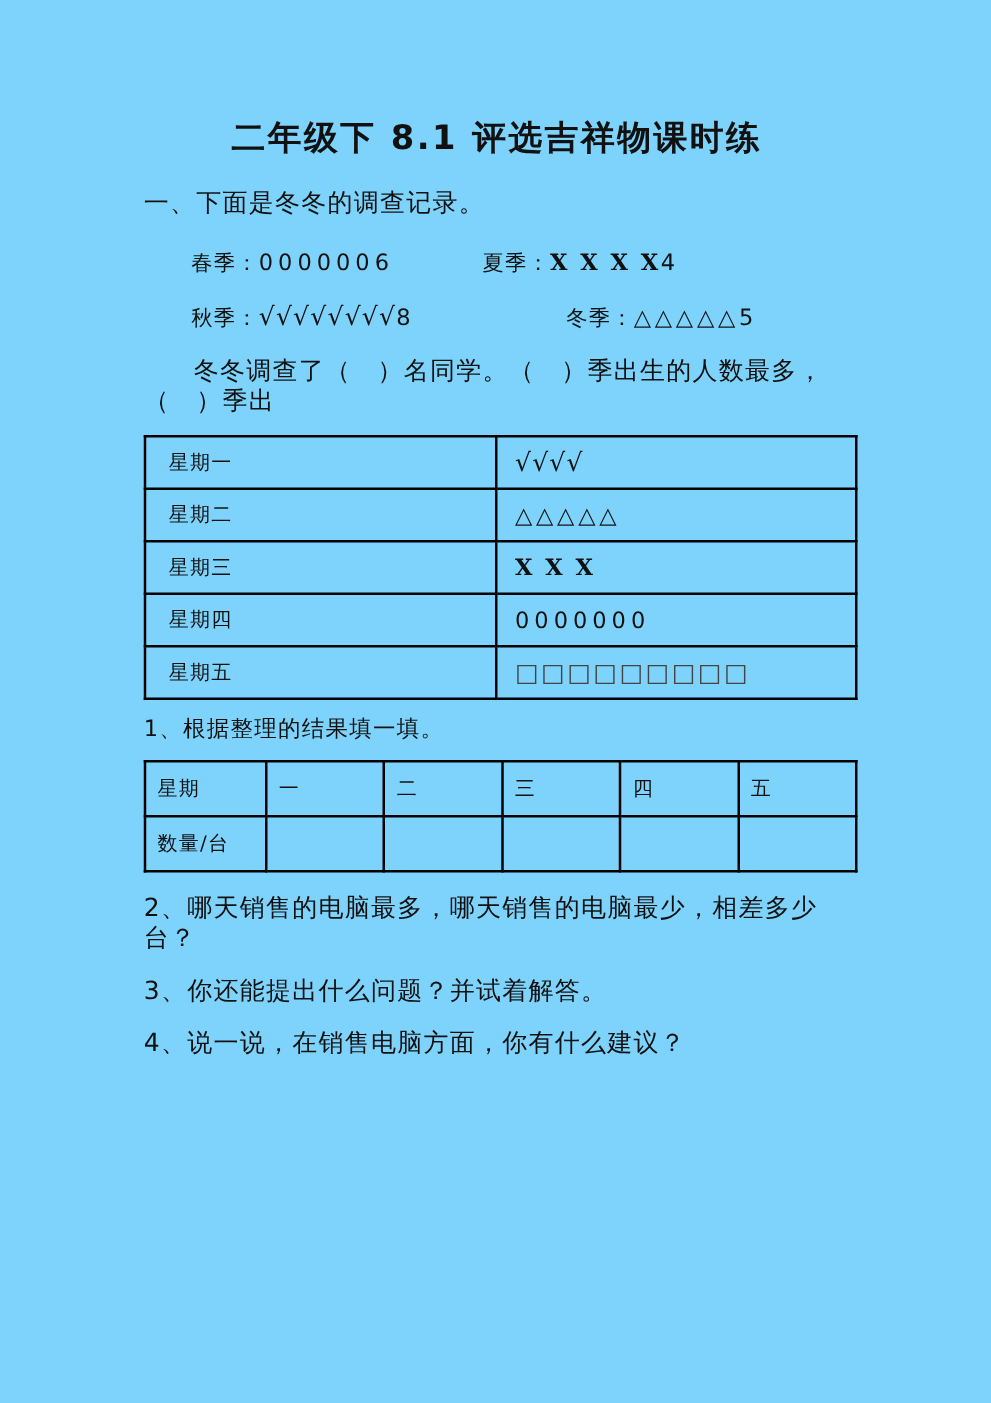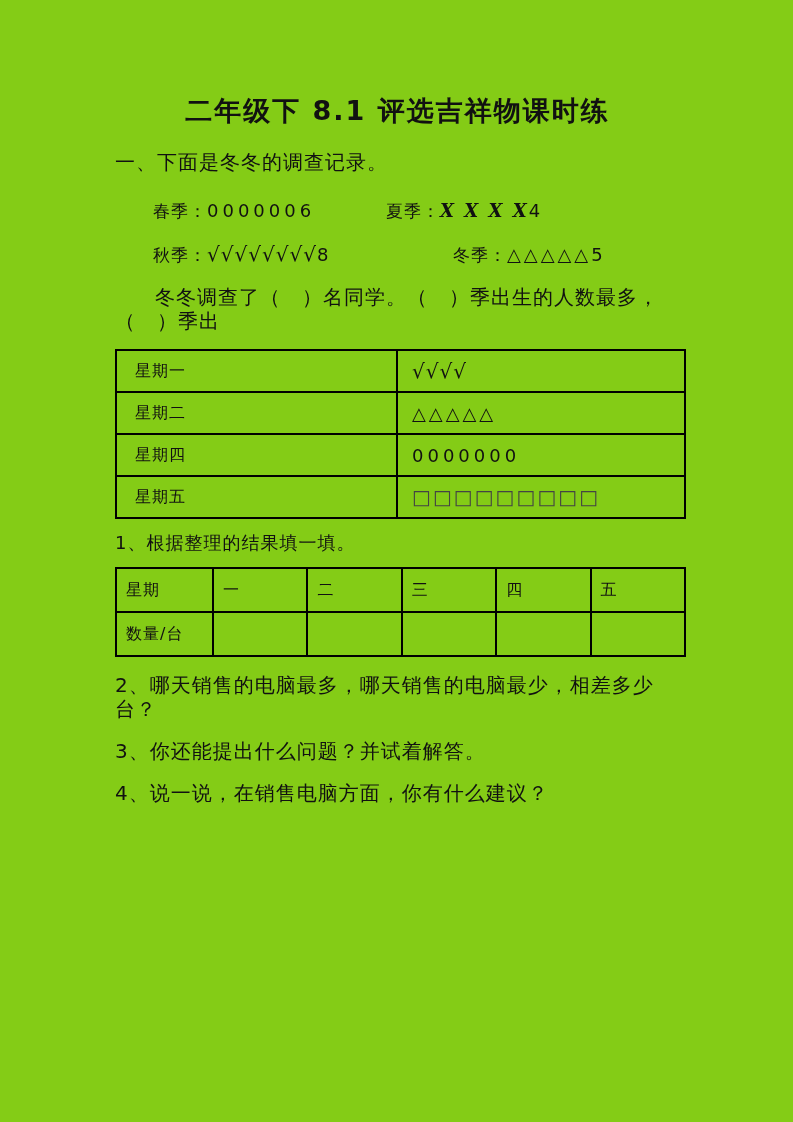--- a/index.html
+++ b/index.html
@@ -7,21 +7,21 @@
   body {
     width: 793px; height: 1122px;
     font-family: "DejaVu Sans", sans-serif;
     color: #111111;
     overflow: hidden;
   }
   .page {
     position: relative;
     width: 793px; height: 1122px;
     padding: 92px 113px 0 115px;
-    background: #84cc16;
+    background: #7dd3fc;
   }
   .title {
     text-align: center;
     font-size: 27px;
     font-weight: bold;
     line-height: 38px;
     margin-bottom: 20px;
     letter-spacing: 2px;
   }
   .line {
@@ -32,21 +32,21 @@
   .sec-head { margin-bottom: 24px; }
   .records { margin-left: 38px; }
   .rec-line { margin-bottom: 16px; line-height: 26px; }
   .rec { display: inline-block; white-space: nowrap; }
   .rec .season { font-size: 17px; letter-spacing: 1px; }
   .rec .count { font-size: 18px; }
   .w1 { min-width: 233px; }
   .w2 { min-width: 300px; }
   .marks { white-space: nowrap; }
   .marks-zero   { font-size: 18px; letter-spacing: 4px; }
-  .marks-x      { font-family: "DejaVu Serif", serif; font-weight: bold; font-size: 18px; letter-spacing: 2px; font-style: italic; }
+  .marks-x      { font-family: "DejaVu Serif", serif; font-weight: bold; font-size: 18px; letter-spacing: 2px; }
   .marks-check  { font-size: 20px; letter-spacing: 1px; }
   .marks-tri    { font-size: 18px; letter-spacing: 3px; }
   .marks-square { font-size: 20px; letter-spacing: 2px; color: #444444; }
   .q-indent { text-indent: 40px; margin-bottom: 16px; }
   .q-line2  { margin-bottom: 16px; }
   .sec2-head { margin-bottom: 12px; }
 
   table { border-collapse: collapse; width: 571px; table-layout: fixed; }
   td, th { border: 2px solid #000000; font-weight: normal; text-align: left; }
 
@@ -88,20 +88,24 @@
     <tbody>
       <tr>
         <td class="day">星期一</td>
         <td class="mcell"><span class="marks marks-check">√√√√</span></td>
       </tr>
       <tr>
         <td class="day">星期二</td>
         <td class="mcell"><span class="marks marks-tri">△△△△△</span></td>
       </tr>
       <tr>
+        <td class="day">星期三</td>
+        <td class="mcell"><span class="marks marks-x">X X X</span></td>
+      </tr>
+      <tr>
         <td class="day">星期四</td>
         <td class="mcell"><span class="marks marks-zero">0000000</span></td>
       </tr>
       <tr>
         <td class="day">星期五</td>
         <td class="mcell"><span class="marks marks-square">□□□□□□□□□</span></td>
       </tr>
     </tbody>
   </table>
 

